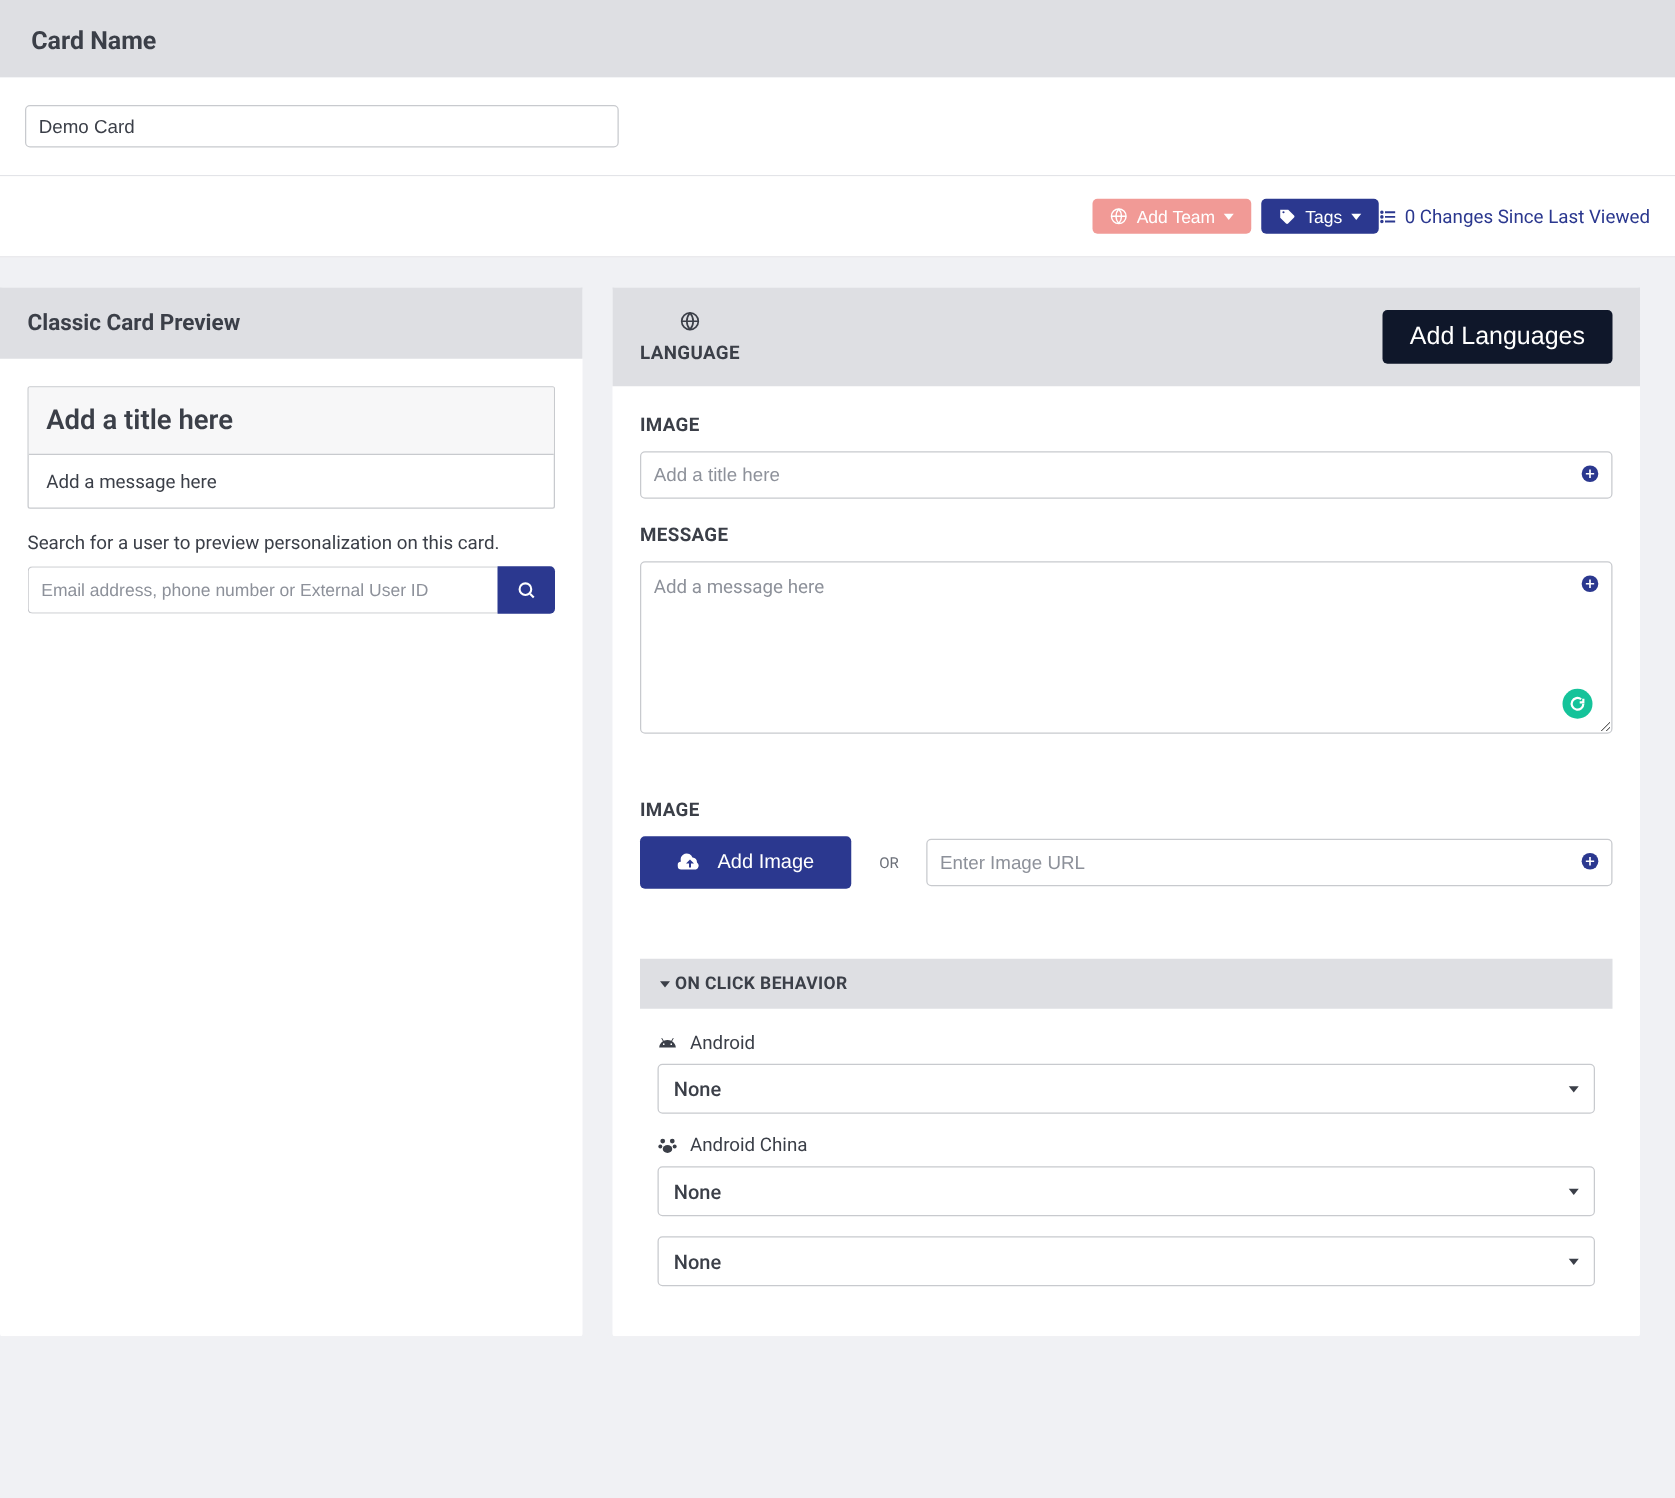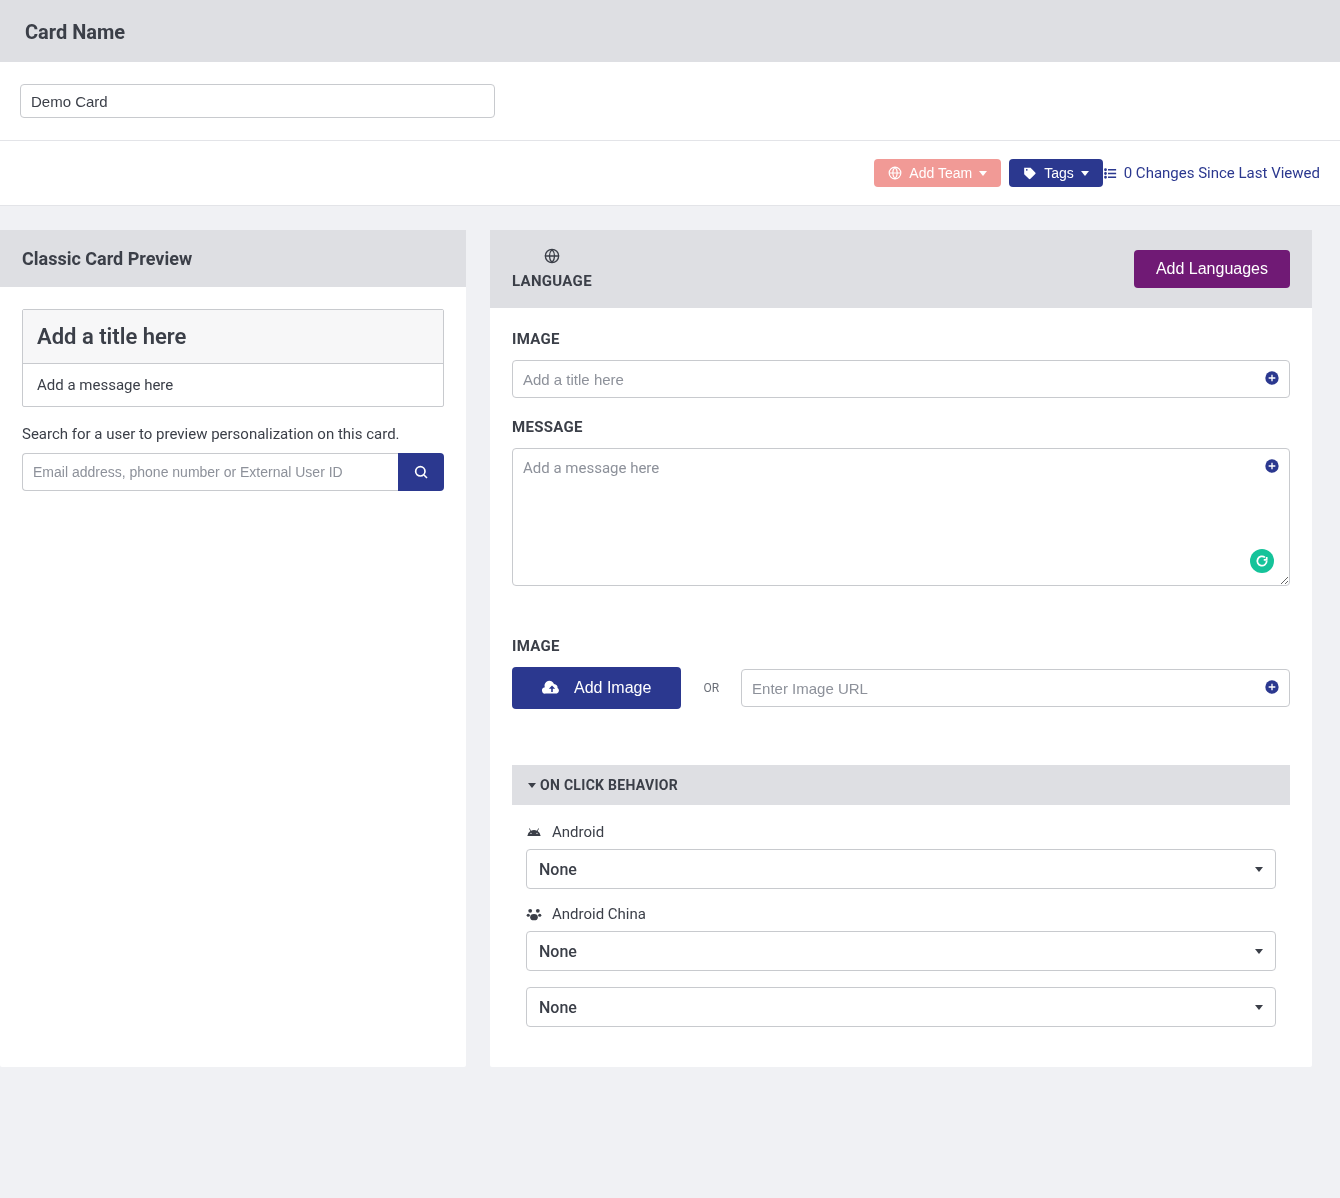--- a/index.html
+++ b/index.html
@@ -45,22 +45,22 @@
     padding: 6px 14px;
     border-radius: 4px;
     font-size: 14px;
     font-weight: 500;
     cursor: pointer;
     border: none;
   }
   .btn-pink { background: #f19a96; color: #fff; }
   .btn-navy { background: #2b388f; color: #fff; }
   .btn-navy-lg {
-    background: #701a75; color: #fff;
-    padding: 10px 22px; font-size: 16px; border-radius: 4px;
+    background: #0f172a; color: #fff;
+    padding: 10px 22px; font-size: 20px; border-radius: 4px;
     border: none; cursor: pointer; font-weight: 500;
   }
   .caret-down {
     width: 0; height: 0;
     border-left: 4px solid transparent;
     border-right: 4px solid transparent;
     border-top: 5px solid currentColor;
     display: inline-block;
   }
   .changes-link {

